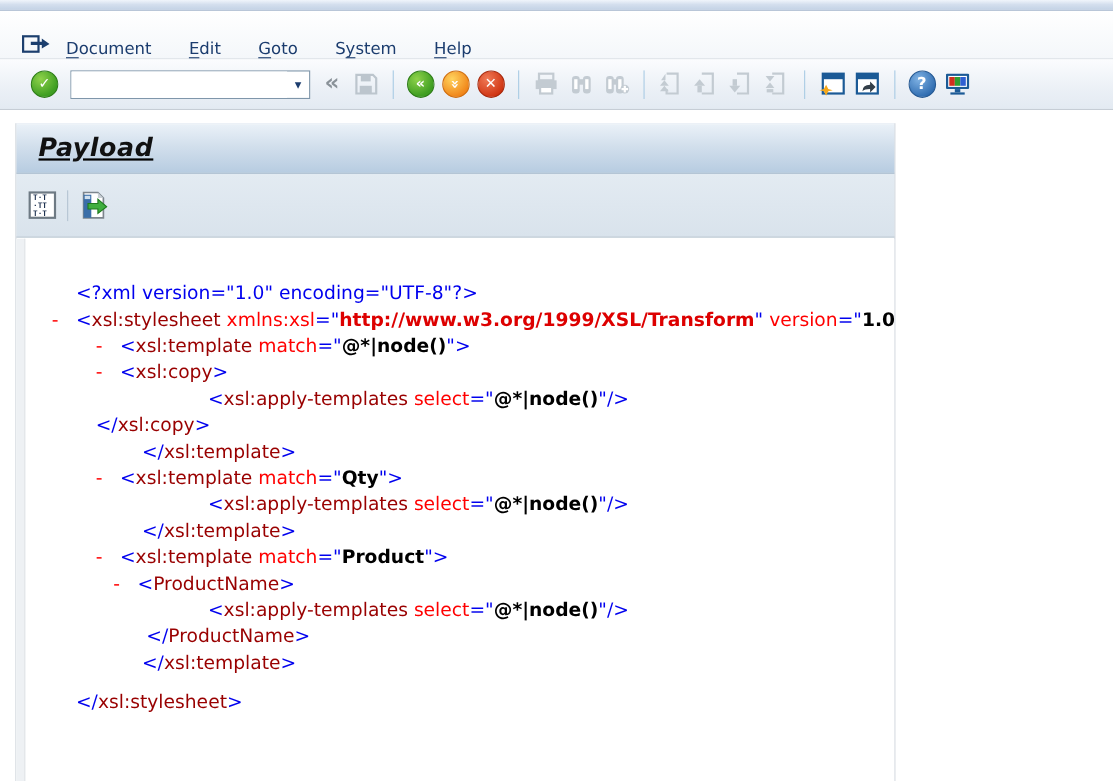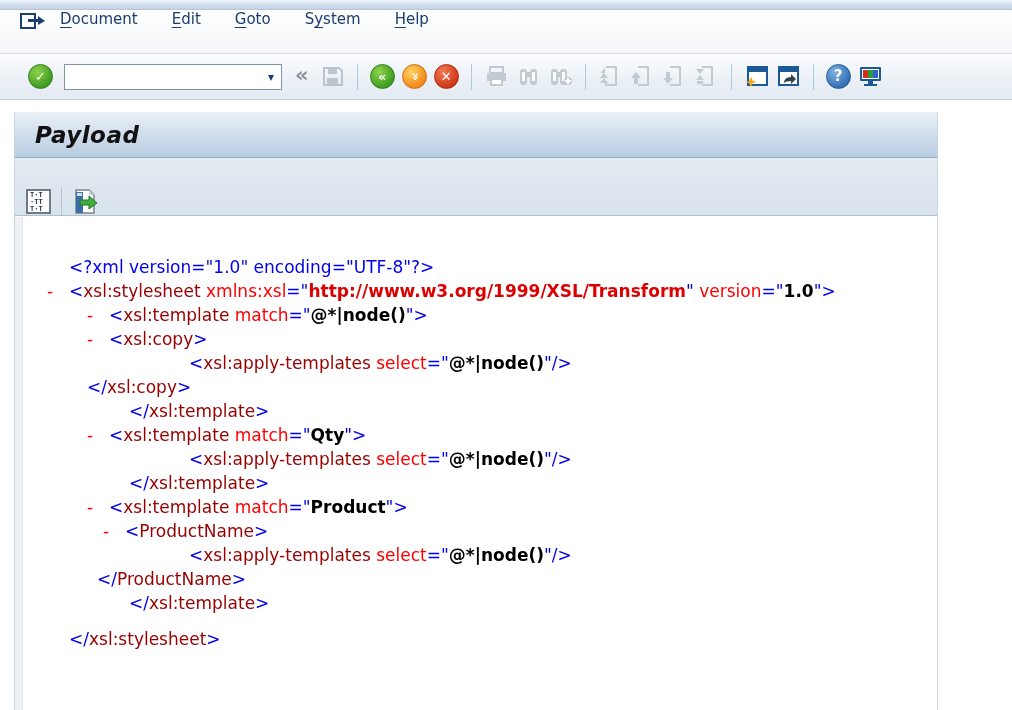--- a/index.html
+++ b/index.html
@@ -15,21 +15,21 @@
     position:absolute; left:0; top:0; width:1012px; height:10px;
     background: linear-gradient(180deg,#f0f5fb 0%,#d4dfee 45%,#c3d2e5 100%);
     border-bottom:1px solid #b9c6d8;
   }
 
   
   .menubar {
     position:absolute; left:0; top:10px; width:1012px; height:44px;
     background: linear-gradient(180deg,#ffffff 0%,#f4f7fa 100%);
     border-bottom:1px solid #d8dde3;
-    display:flex; align-items:flex-start;
+    display:flex; align-items:flex-end;
   }
   .menu-sys-icon { margin-left:18px; width:30px; height:24px; }
   .menu-nav { display:flex; margin-left:12px; gap:34px; }
   .menu-item {
     font-size:15px; color:#1b3c6e; cursor:default; white-space:nowrap;
   }
   .menu-item .mn { text-decoration:underline; text-underline-offset:3px; }
 
   
   .toolbar {
@@ -61,40 +61,41 @@
   .cmd-drop {
     width:20px; height:100%; display:flex; align-items:center; justify-content:center;
     color:#1b3c6e; font-size:12px; cursor:default;
   }
   .collapse-chevron { color:#8a9299; font-size:21px; font-weight:bold; margin:0 4px 4px 6px; }
   .svg-btn { width:25px; height:25px; flex:0 0 auto; }
   .disabled { opacity:1; }
 
   
   .panel {
-    position:absolute; left:14px; top:112px; width:924px; bottom:0;
+    position:absolute; left:14px; top:112px; width:800px; bottom:0;
     border-left:1px solid #ccd3da; border-right:1px solid #ccd3da;
     background:#fff;
+    text-decoration:underline;
   }
   .panel-titlebar {
     height:46px;
     background: linear-gradient(180deg,#eaf1f8 0%,#d2dfec 45%,#b7cce1 100%);
     border-top:1px solid #e8eef6;
     border-bottom:1px solid #93abc2;
     display:flex; align-items:center; padding-left:20px;
   }
   .panel-title {
     font-size:23px; font-weight:bold; font-style:italic; color:#111;
     letter-spacing:0.5px;
   }
   .app-toolbar {
     height:58px;
     background: linear-gradient(180deg,#e3ebf2 0%,#d9e3ec 100%);
     border-bottom:1px solid #aebecb;
-    display:flex; align-items:flex-end; gap:9px; padding-left:10px;
+    display:flex; align-items:center; gap:9px; padding-left:10px;
   }
   .app-sep { width:1px; height:28px; background:#b4c4d2; }
   .app-icon { width:27px; height:27px; }
 
   
   .content { position:absolute; left:0; right:0; top:105px; bottom:0; background:#fff; }
   .gutter {
     position:absolute; left:0; top:0; bottom:0; width:8px;
     background:#eef1f4; border-right:1px solid #e1e4e8;
   }
@@ -276,20 +277,20 @@
           <div class="xml-line" style="padding-left: 64px;"><span class="xml-dash">-</span><span class="tk-b">&lt;</span><span class="tk-e">xsl:copy</span><span class="tk-b">&gt;</span></div>
           <div class="xml-line" style="padding-left: 166px;"><span class="tk-b">&lt;</span><span class="tk-e">xsl:apply-templates</span><span class="tk-b"> </span><span class="tk-a">select</span><span class="tk-b">="</span><span class="tk-v">@*|node()</span><span class="tk-b">"/&gt;</span></div>
           <div class="xml-line" style="padding-left: 64px;"><span class="tk-b">&lt;/</span><span class="tk-e">xsl:copy</span><span class="tk-b">&gt;</span></div>
           <div class="xml-line" style="padding-left: 106px;"><span class="tk-b">&lt;/</span><span class="tk-e">xsl:template</span><span class="tk-b">&gt;</span></div>
           <div class="xml-line" style="padding-left: 64px;"><span class="xml-dash">-</span><span class="tk-b">&lt;</span><span class="tk-e">xsl:template</span><span class="tk-b"> </span><span class="tk-a">match</span><span class="tk-b">="</span><span class="tk-v">Qty</span><span class="tk-b">"&gt;</span></div>
           <div class="xml-line" style="padding-left: 166px;"><span class="tk-b">&lt;</span><span class="tk-e">xsl:apply-templates</span><span class="tk-b"> </span><span class="tk-a">select</span><span class="tk-b">="</span><span class="tk-v">@*|node()</span><span class="tk-b">"/&gt;</span></div>
           <div class="xml-line" style="padding-left: 106px;"><span class="tk-b">&lt;/</span><span class="tk-e">xsl:template</span><span class="tk-b">&gt;</span></div>
           <div class="xml-line" style="padding-left: 64px;"><span class="xml-dash">-</span><span class="tk-b">&lt;</span><span class="tk-e">xsl:template</span><span class="tk-b"> </span><span class="tk-a">match</span><span class="tk-b">="</span><span class="tk-v">Product</span><span class="tk-b">"&gt;</span></div>
           <div class="xml-line" style="padding-left: 80px;"><span class="xml-dash">-</span><span class="tk-b">&lt;</span><span class="tk-e">ProductName</span><span class="tk-b">&gt;</span></div>
           <div class="xml-line" style="padding-left: 166px;"><span class="tk-b">&lt;</span><span class="tk-e">xsl:apply-templates</span><span class="tk-b"> </span><span class="tk-a">select</span><span class="tk-b">="</span><span class="tk-v">@*|node()</span><span class="tk-b">"/&gt;</span></div>
-          <div class="xml-line" style="padding-left: 74px;"><span class="tk-b">&lt;/</span><span class="tk-e">ProductName</span><span class="tk-b">&gt;</span></div>
+          <div class="xml-line" style="padding-left: 110px;"><span class="tk-b">&lt;/</span><span class="tk-e">ProductName</span><span class="tk-b">&gt;</span></div>
           <div class="xml-line" style="padding-left: 106px;"><span class="tk-b">&lt;/</span><span class="tk-e">xsl:template</span><span class="tk-b">&gt;</span></div>
           <div class="xml-line" style="padding-left: 46px; margin-top: 12px;"><span class="tk-b">&lt;/</span><span class="tk-e">xsl:stylesheet</span><span class="tk-b">&gt;</span></div>
         </div>
     </div>
   </div>
 
 </div>
 
 </body></html>

